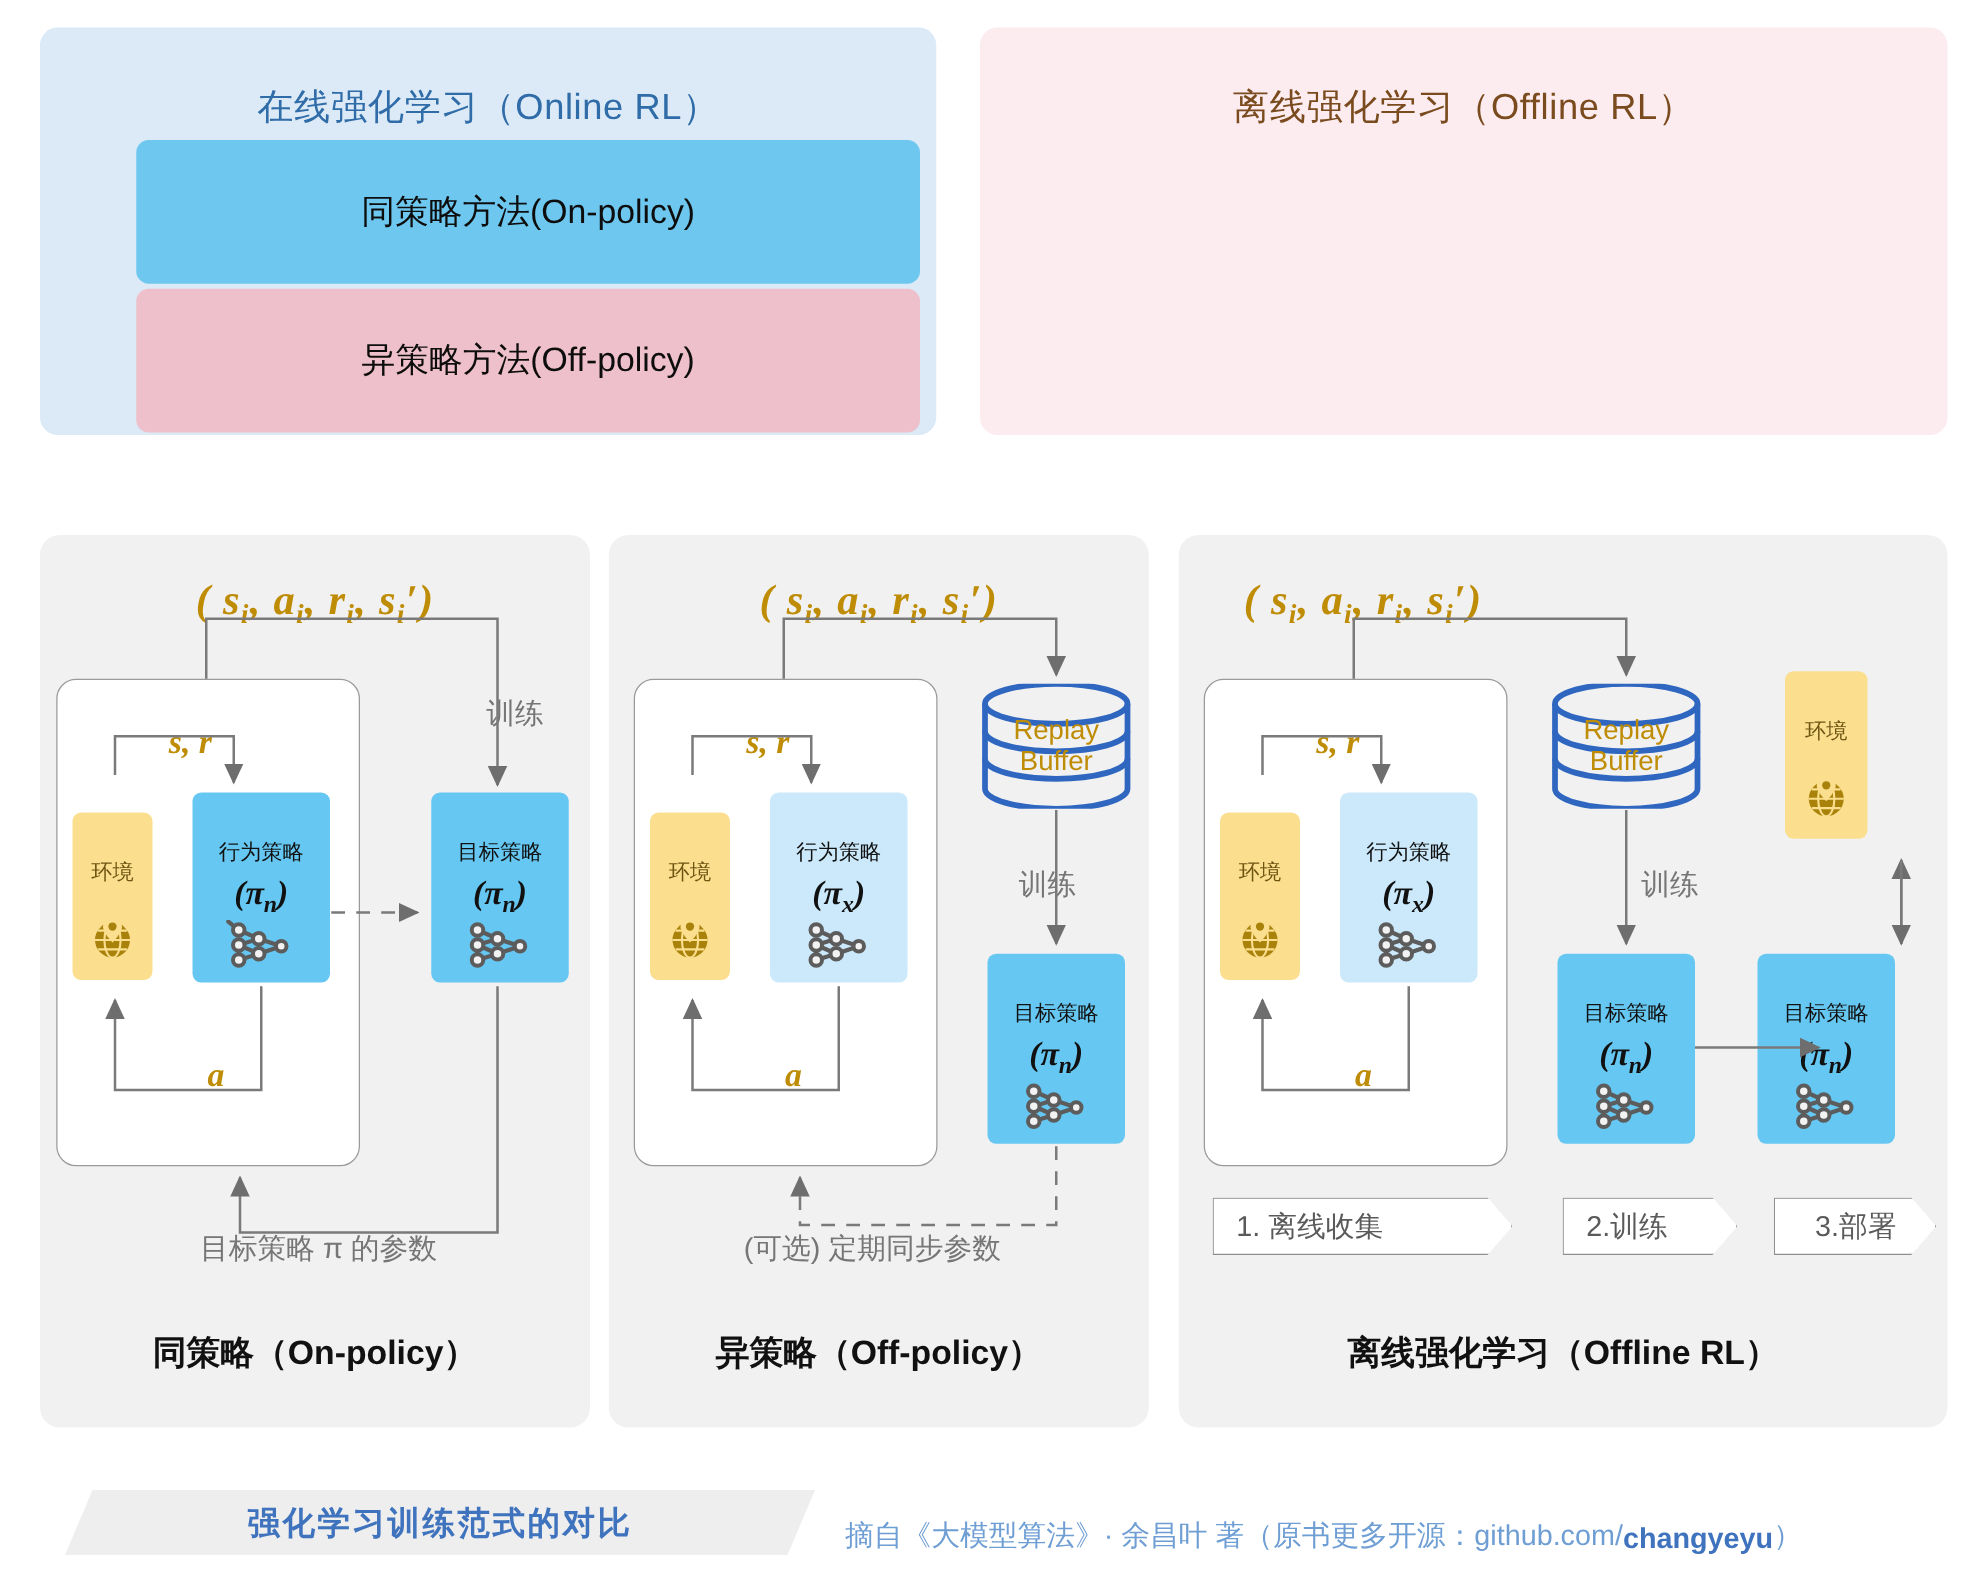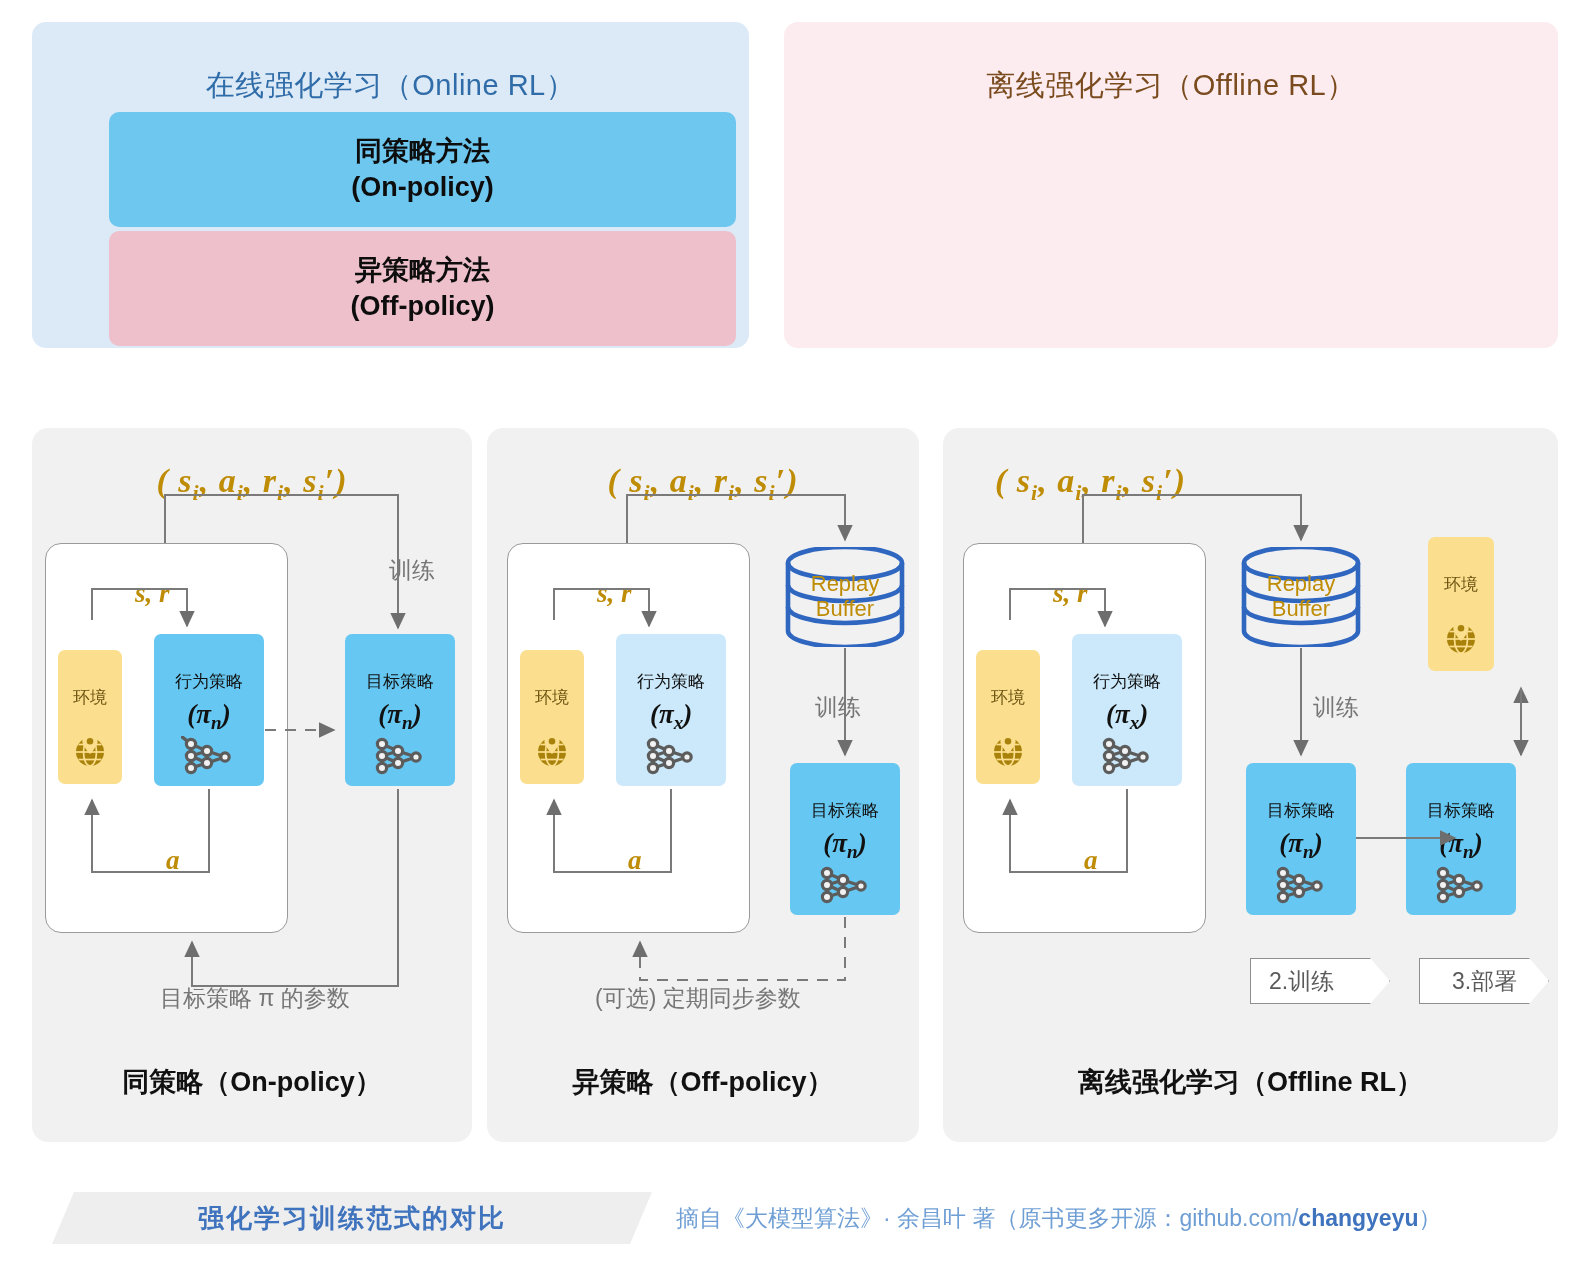--- a/index.html
+++ b/index.html
@@ -18,22 +18,22 @@
   #online-panel { left:32px; top:22px; width:717px; height:326px; background:#dceaf7; }
   #offline-panel { left:784px; top:22px; width:774px; height:326px; background:#fcecef; }
   .top-title {
     position:absolute; left:0; width:100%; top:44px;
     text-align:center; font-size:29px; letter-spacing:0.5px;
   }
   #online-panel .top-title { color:#2f6ca8; }
   #offline-panel .top-title { color:#7a4b1e; }
   .method-box {
     position:absolute; border-radius:10px;
-    display:flex; flex-direction:column; align-items:center; justify-content:center;
-    color:#0d0d0d; font-size:27px; line-height:1.33; font-weight:bold;
+    display:flex; flex-direction:row; align-items:center; justify-content:center;
+    color:#0d0d0d; font-size:27px; line-height:1.33; 
   }
   #onpolicy-box { left:77px; top:90px; width:627px; height:115px; background:#6ec7ef; }
   #offpolicy-box-online { left:77px; top:209px; width:627px; height:115px; background:#eec0cb; }
 
   
   .flow-panel { position:absolute; background:#f1f1f1; border-radius:16px; }
   #panel-onpolicy { left:32px; top:428px; width:440px; height:714px; }
   #panel-offpolicy { left:487px; top:428px; width:432px; height:714px; }
   #panel-offline  { left:943px; top:428px; width:615px; height:714px; }
 
@@ -115,21 +115,21 @@
     clip-path: polygon(22px 0, 100% 0, calc(100% - 22px) 100%, 0 100%);
   }
   #footer-tag-text {
     position:absolute; left:52px; top:6px; width:600px; height:52px;
     display:flex; align-items:center; justify-content:center;
     font-family:Liberation Mono, monospace;
     font-weight:bold; font-size:26px; color:#3f73bd; letter-spacing:2px;
   }
   #footer-credit {
     position:absolute; left:676px; top:6px; height:52px;
-    display:flex; align-items:center;
+    display:flex; align-items:flex-end;
     font-size:23px; color:#6e9ed4; white-space:nowrap;
   }
   #footer-credit b { color:#3f73bd; font-weight:bold; }
 </style>
 </head>
 <body>
 
 <div class="canvas">
 
   <div class="top-panel" id="online-panel">
@@ -442,20 +442,23 @@
           <circle cx="10" cy="8" r="4.6"></circle>
             <circle cx="10" cy="20" r="4.6"></circle>
             <circle cx="10" cy="32" r="4.6"></circle>
           <circle cx="26" cy="15" r="4.6"></circle>
             <circle cx="26" cy="27" r="4.6"></circle>
           <circle cx="44" cy="21" r="4.2"></circle>
         </g>
       </svg>
     </div>
 
+    <div class="chev" style="left:27px; top:530px; width:240px;">
+      <span>1. 离线收集</span>
+    </div>
     <div class="chev" style="left:307px; top:530px; width:140px;">
       <span>2.训练</span>
     </div>
     <div class="chev" style="left:476px; top:530px; width:130px;padding-left:32px;">
       <span>3.部署</span>
     </div>
 
     <div class="panel-caption">离线强化学习（Offline RL）</div>
   </div>
 

